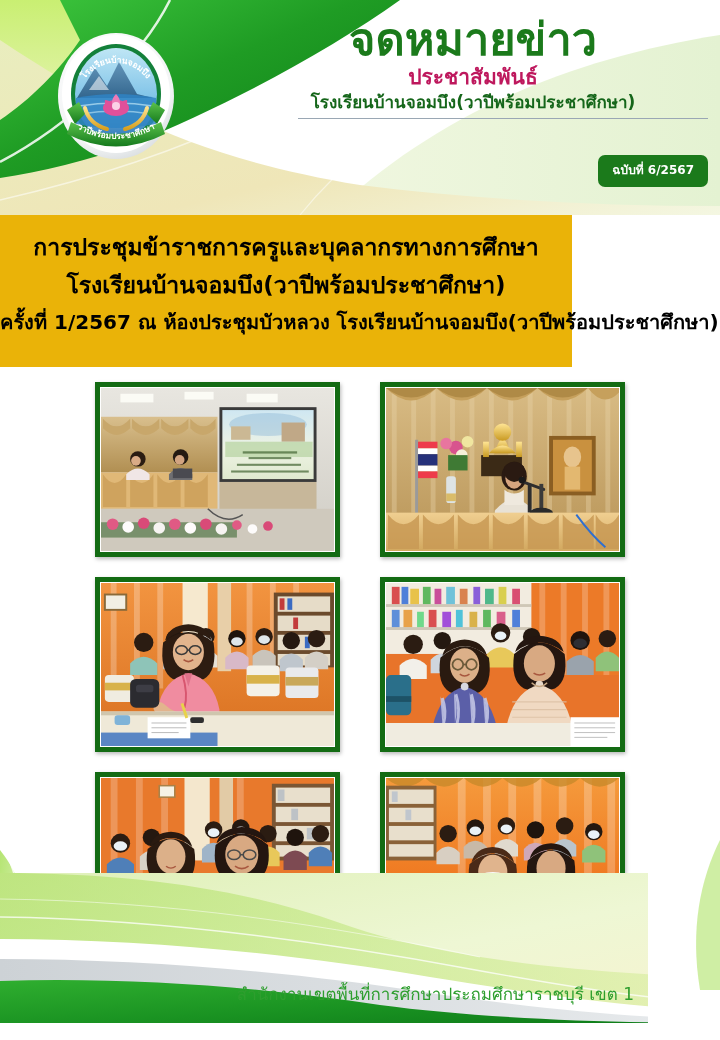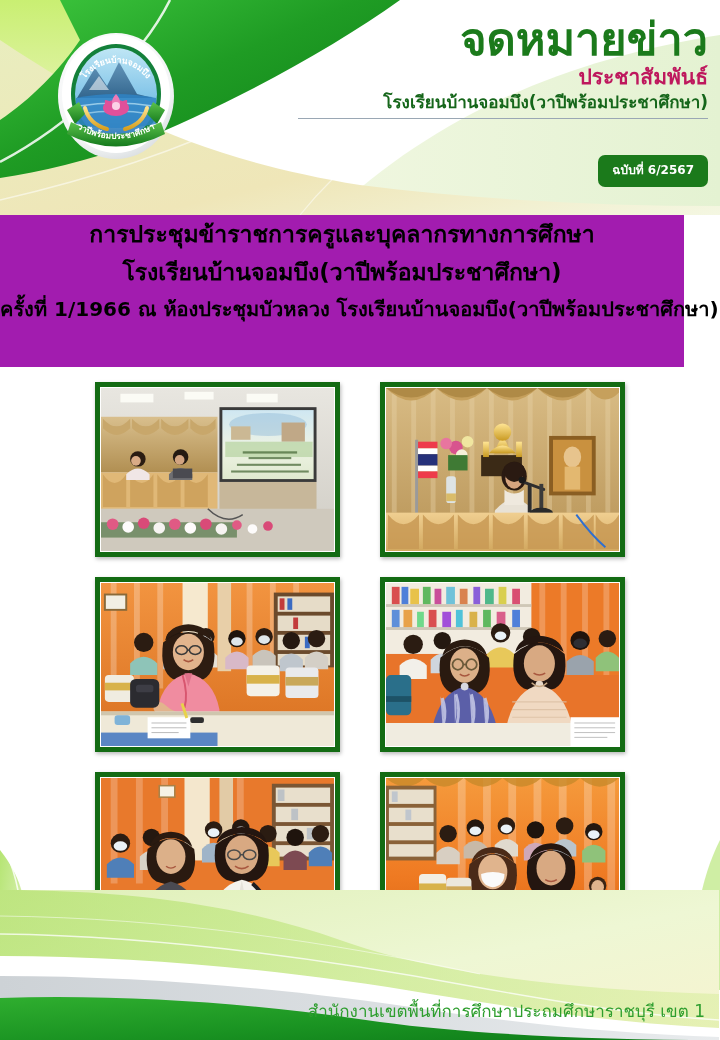--- a/index.html
+++ b/index.html
@@ -48,21 +48,21 @@
     width: 122px;
     height: 133px;
   }
 
   
   .masthead {
     position: absolute;
     right: 12px;
     top: 14px;
     width: 470px;
-    text-align: right;
+    text-align: center;
   }
   .masthead-title {
     font-size: 45px;
     line-height: 52px;
     font-weight: bold;
     color: #1b7a1b;
     letter-spacing: 0px;
     white-space: nowrap;
   }
   .masthead-sub {
@@ -106,25 +106,26 @@
     border-radius: 7px;
     white-space: nowrap;
     line-height: 22px;
   }
 
   
   .title-banner {
     position: absolute;
     left: 0;
     top: 215px;
-    width: 684px;
+    width: 572px;
     height: 152px;
-    background: #a21caf;
+    background: #eab308;
     text-align: center;
     box-sizing: border-box;
+    padding-top: 13px;
   }
   .title-line {
     color: #000000;
     font-weight: bold;
     white-space: nowrap;
   }
   .title-line.l1 { font-size: 23px; line-height: 38px; }
   .title-line.l2 { font-size: 23px; line-height: 38px; }
   .title-line.l3 { font-size: 20px; line-height: 36px; }
 
@@ -169,22 +170,22 @@
     position: absolute;
     left: 0; top: 0;
     width: 100%;
     height: 100%;
   }
 
   
   .footer {
     position: absolute;
     left: 0;
-    bottom: 0;
-    width: 719px;
+    bottom: 17px;
+    width: 648px;
     height: 150px;
     overflow: hidden;
   }
   .footer-svg {
     position: absolute;
     left: 0; top: 0;
     width: 720px;
     height: 150px;
   }
   .footer-text {
@@ -339,21 +340,21 @@
       <div class="badges">
         <div class="badge">ฉบับที่  6/2567</div>
       </div>
 
     </div>
   </div>
 
   <div class="title-banner">
     <div class="title-line l1">การประชุมข้าราชการครูและบุคลากรทางการศึกษา</div>
     <div class="title-line l2">โรงเรียนบ้านจอมบึง(วาปีพร้อมประชาศึกษา)</div>
-    <div class="title-line l3">ครั้งที่ 1/1966 ณ ห้องประชุมบัวหลวง โรงเรียนบ้านจอมบึง(วาปีพร้อมประชาศึกษา)</div>
+    <div class="title-line l3">ครั้งที่ 1/2567 ณ ห้องประชุมบัวหลวง โรงเรียนบ้านจอมบึง(วาปีพร้อมประชาศึกษา)</div>
   </div>
 
   <div class="gallery">
 
     <div class="photo-row r1">
 
       <div class="photo-frame">
         <div class="photo-inner">
           <svg class="photo-art" viewBox="0 0 240 170" preserveAspectRatio="none">
             <defs>

